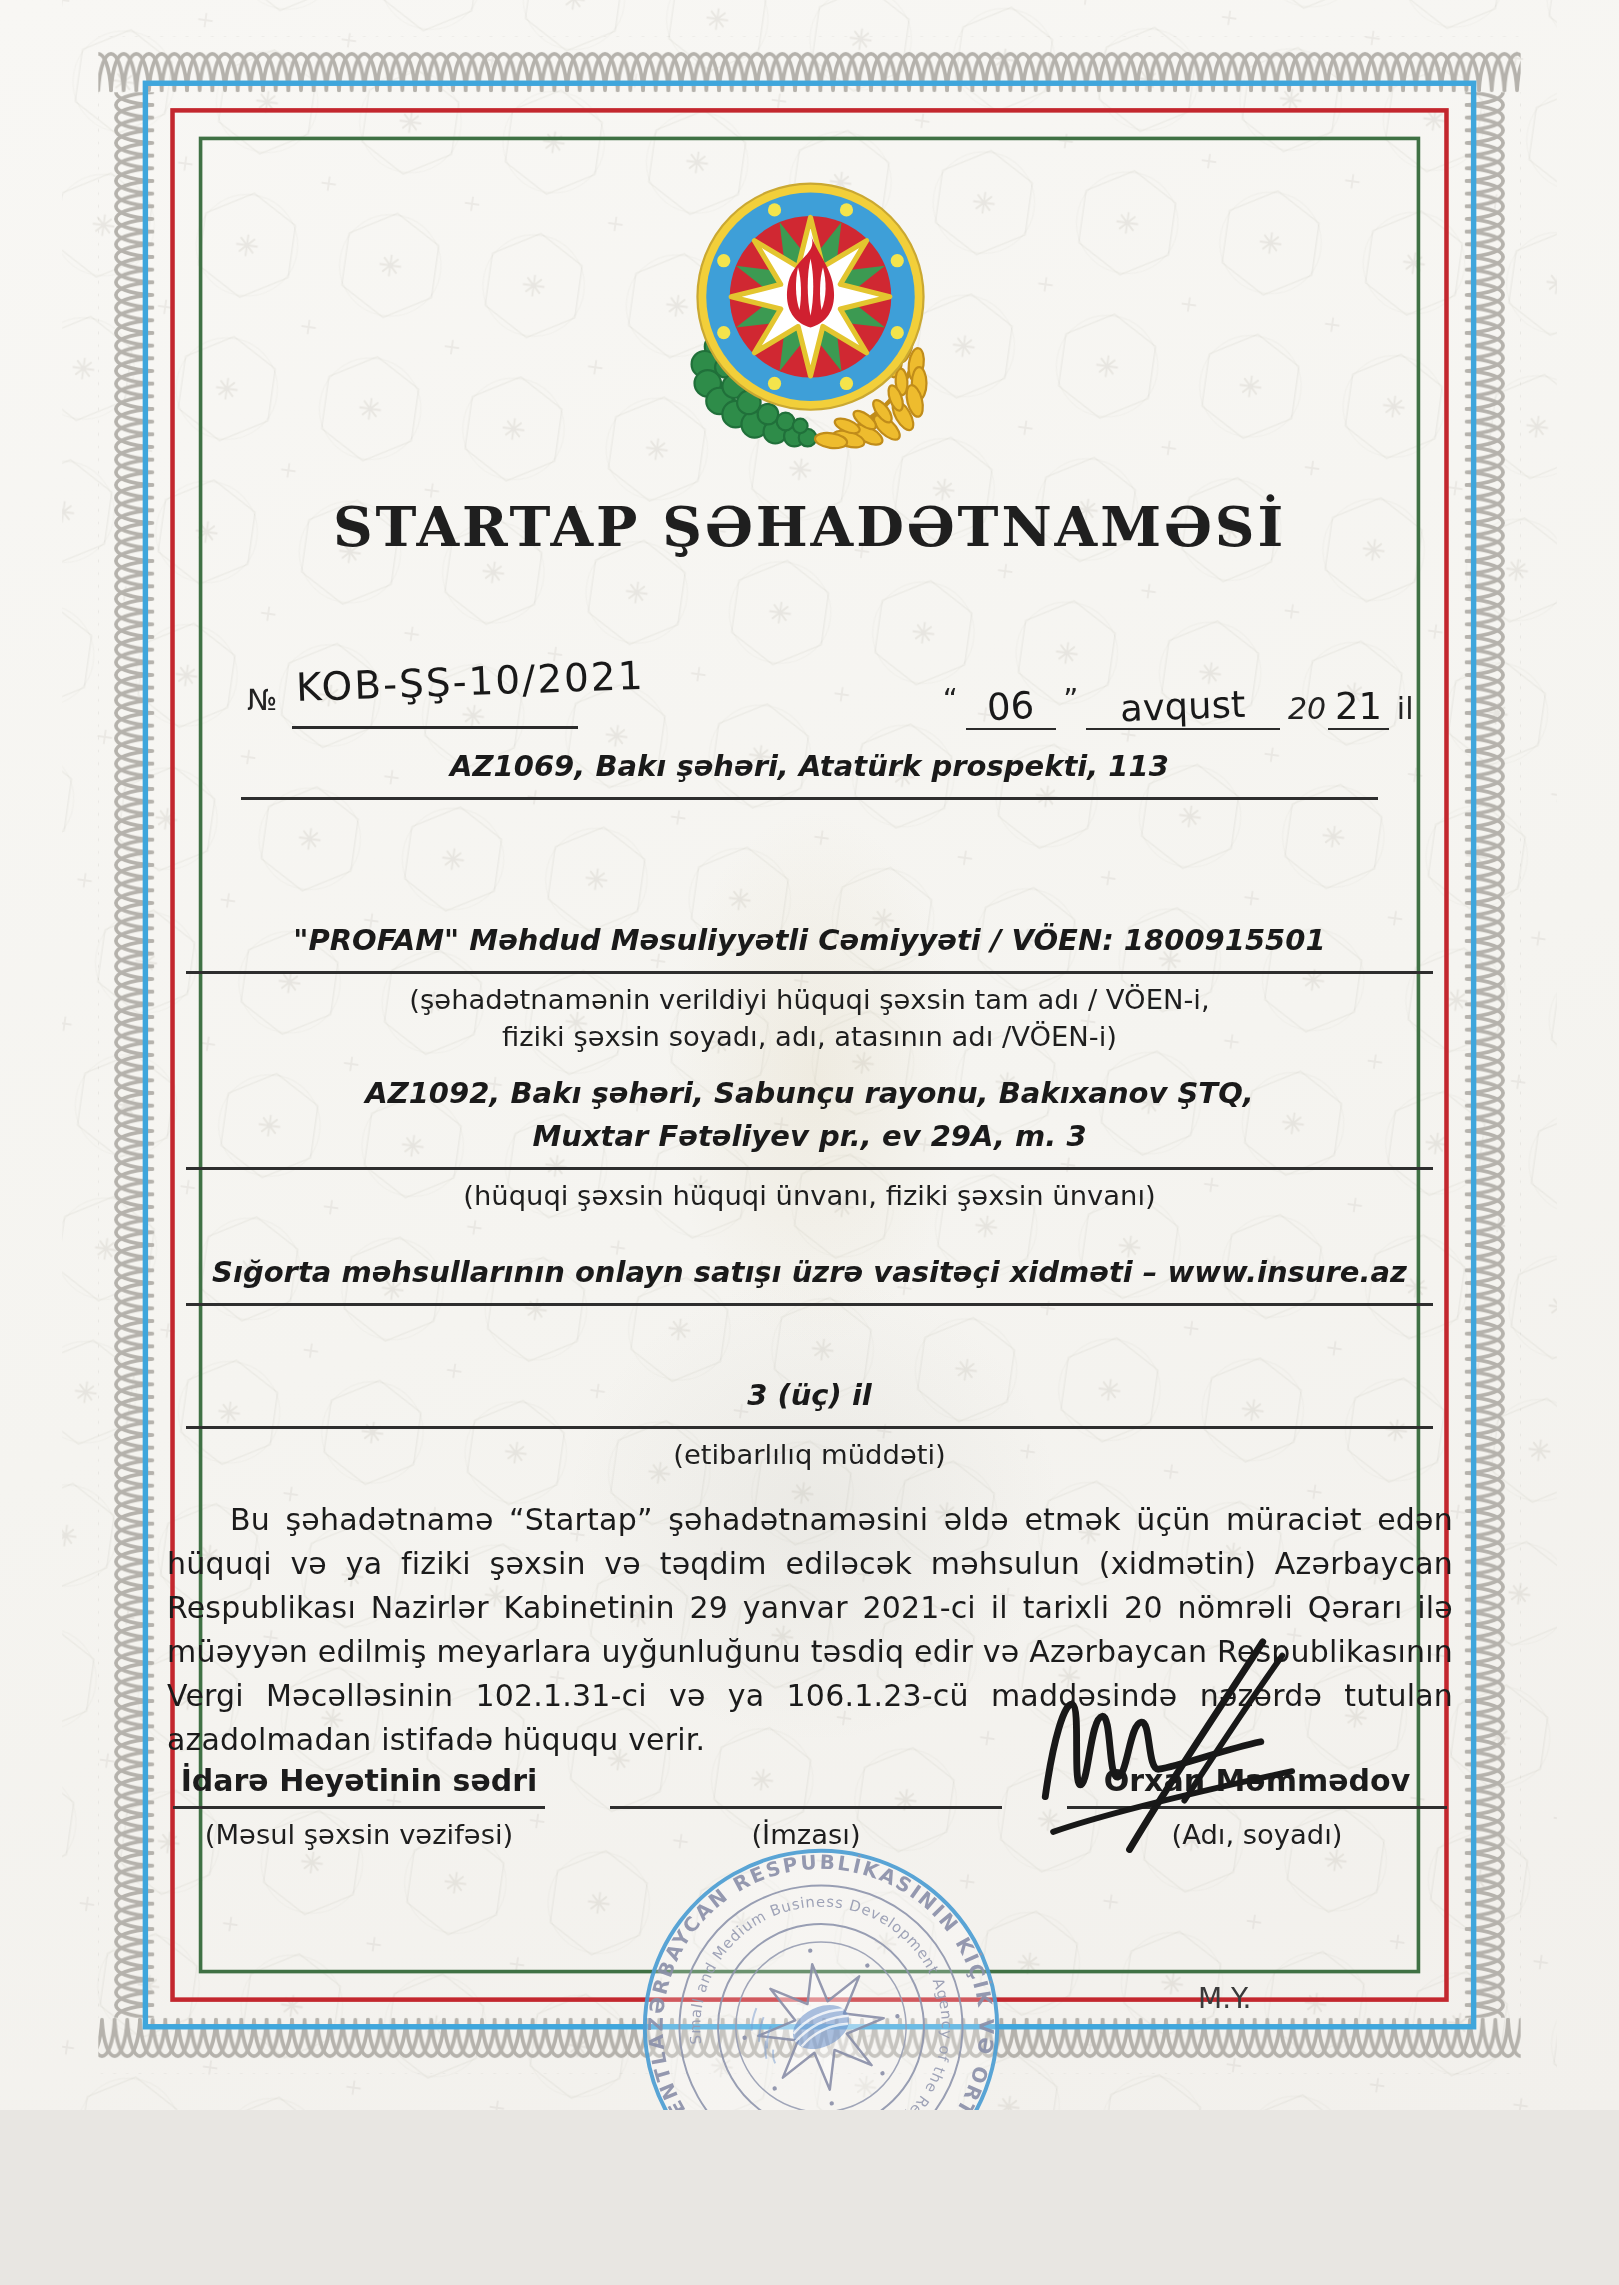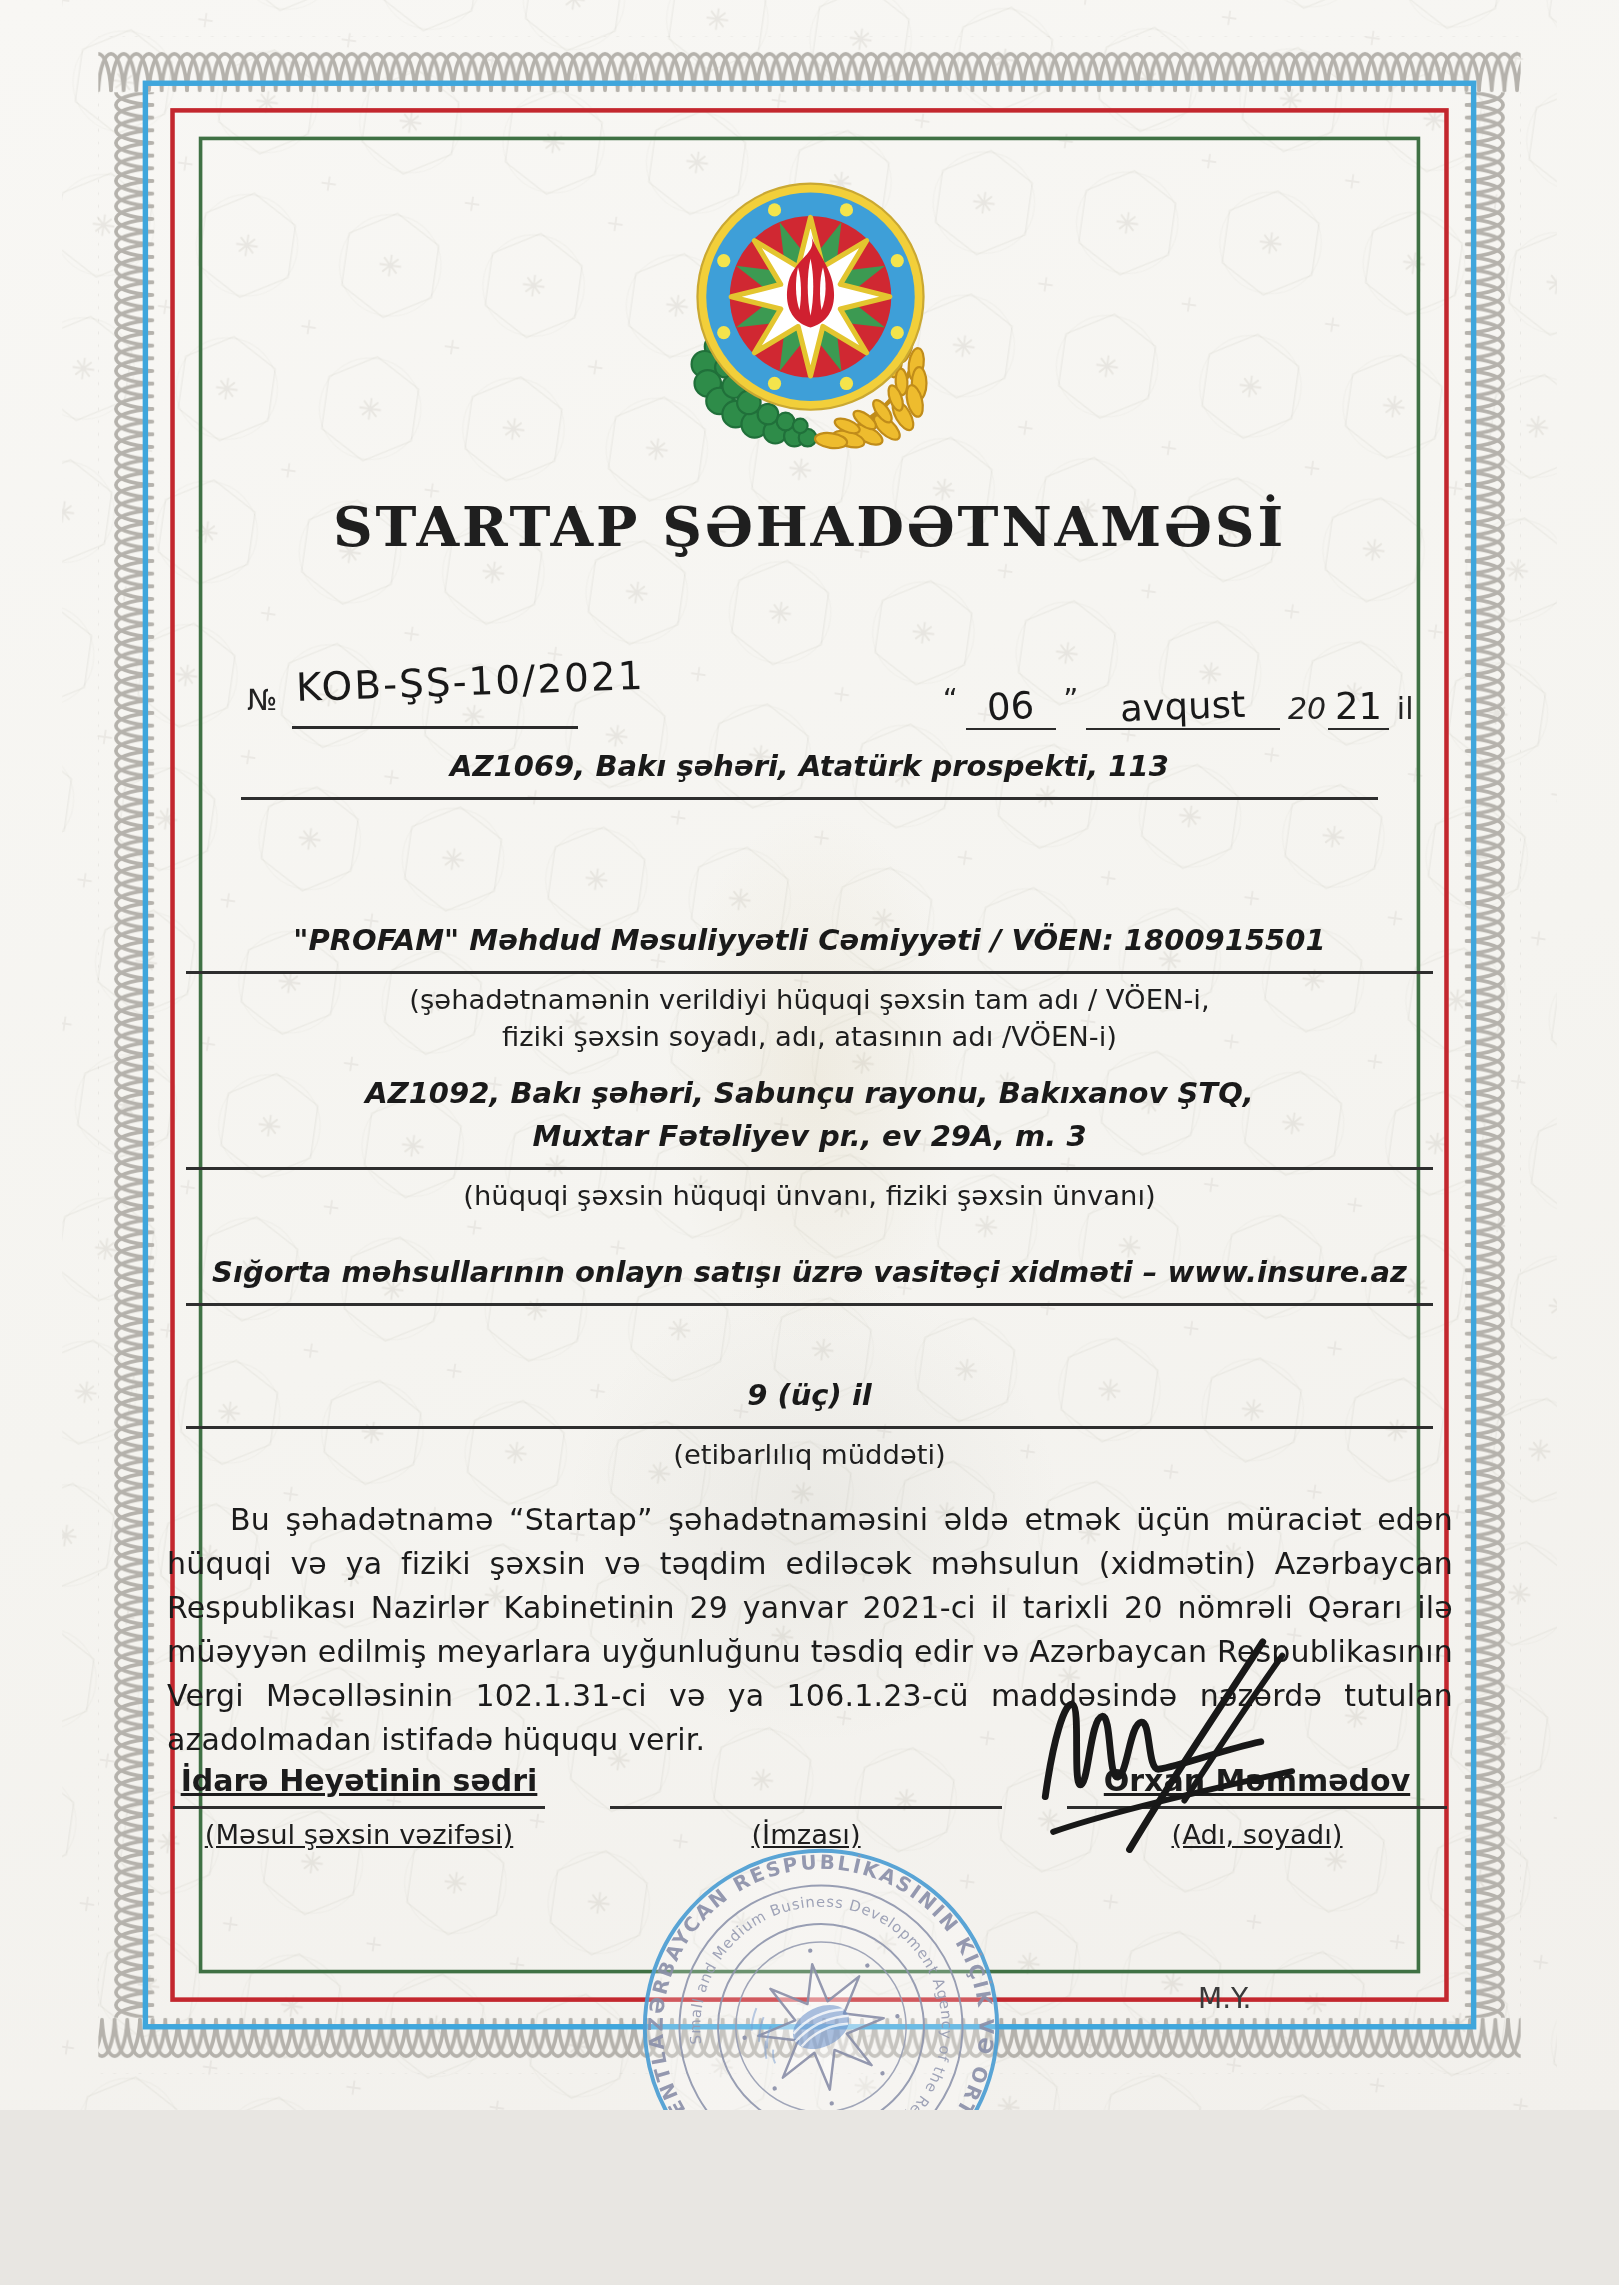--- a/index.html
+++ b/index.html
@@ -51,21 +51,21 @@
   .sec-address { top:1072px; }
   .sec-product { top:1251px; }
   .sec-validity{ top:1374px; }
   
   .body-par {
     position:absolute; left:167px; top:1498px; width:1286px;
     font-size:30px; line-height:44px; text-align:justify; text-indent:63px;
     color:#1b1b1b; letter-spacing:0.2px;
   }
   
-  .sig-row { position:absolute; left:167px; top:1759px; width:1286px; display:flex;text-decoration:underline; }
+  .sig-row { position:absolute; left:167px; top:1759px; width:1286px; display:flex; }
   .sig-col { text-align:center; }
   .sig-col .sig-name { height:47px; font-weight:bold; font-size:30px; line-height:43px; }
   .sig-col .rule { margin-top:0; }
   .sig-left { width:384px; }
   .sig-center { width:490px; padding:0 19.6px; box-sizing:content-box; flex:1; }
   .sig-right { width:392px; }
   .sig-scribble { position:absolute; left:412px; top:-137px; width:431px; height:265px; z-index:4; }
   
   .stamp { position:absolute; left:633px; top:1839px; width:376px; height:376px;
            transform:rotate(-8deg); opacity:0.93; z-index:5; }
@@ -230,21 +230,21 @@
     <div class="rule" style="width:1247px;"></div>
     <div class="caption">(hüquqi şəxsin hüquqi ünvanı, fiziki şəxsin ünvanı)</div>
   </div>
 
   <div class="section sec-product">
     <div class="value">Sığorta məhsullarının onlayn satışı üzrə vasitəçi xidməti – www.insure.az</div>
     <div class="rule" style="width:1247px;"></div>
   </div>
 
   <div class="section sec-validity">
-    <div class="value">9 (üç) il</div>
+    <div class="value">3 (üç) il</div>
     <div class="rule" style="width:1247px;"></div>
     <div class="caption">(etibarlılıq müddəti)</div>
   </div>
 
   <div class="body-par">Bu şəhadətnamə “Startap” şəhadətnaməsini əldə etmək üçün müraciət edən hüquqi və ya fiziki şəxsin və təqdim ediləcək məhsulun (xidmətin) Azərbaycan Respublikası Nazirlər Kabinetinin 29 yanvar 2021-ci il tarixli 20 nömrəli Qərarı ilə müəyyən edilmiş meyarlara uyğunluğunu təsdiq edir və Azərbaycan Respublikasının Vergi Məcəlləsinin 102.1.31-ci və ya 106.1.23-cü maddəsində nəzərdə tutulan azadolmadan istifadə hüququ verir.</div>
 
   <div class="sig-row">
     <div class="sig-col sig-left">
       <div class="sig-name">İdarə Heyətinin sədri</div>
       <div class="rule" style="width:372px;"></div>

